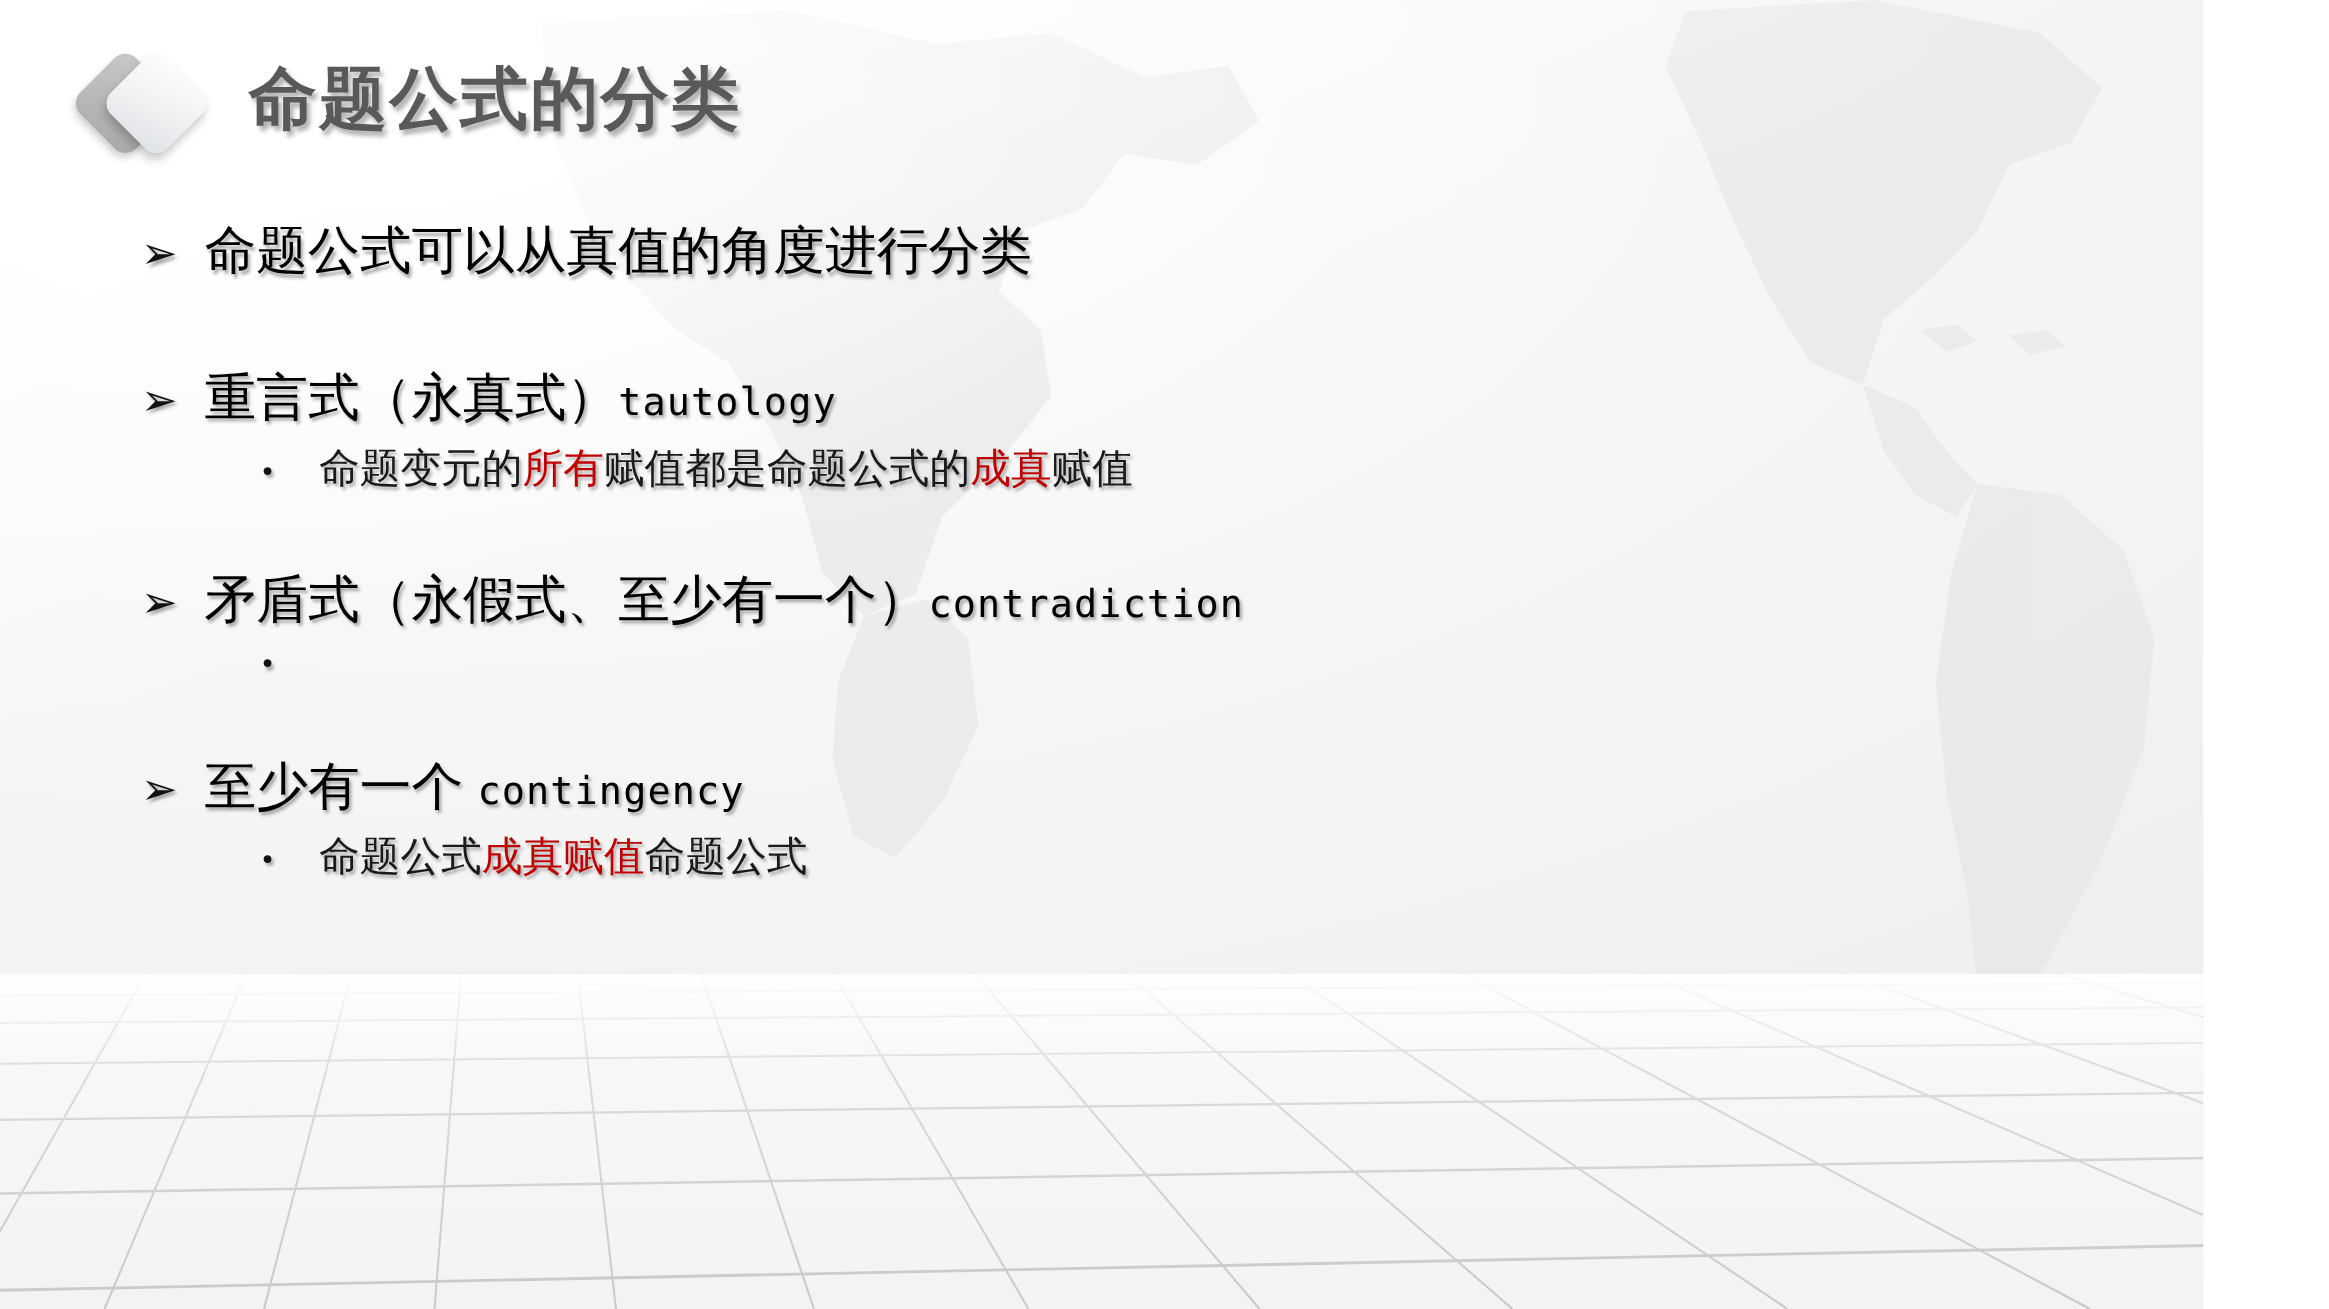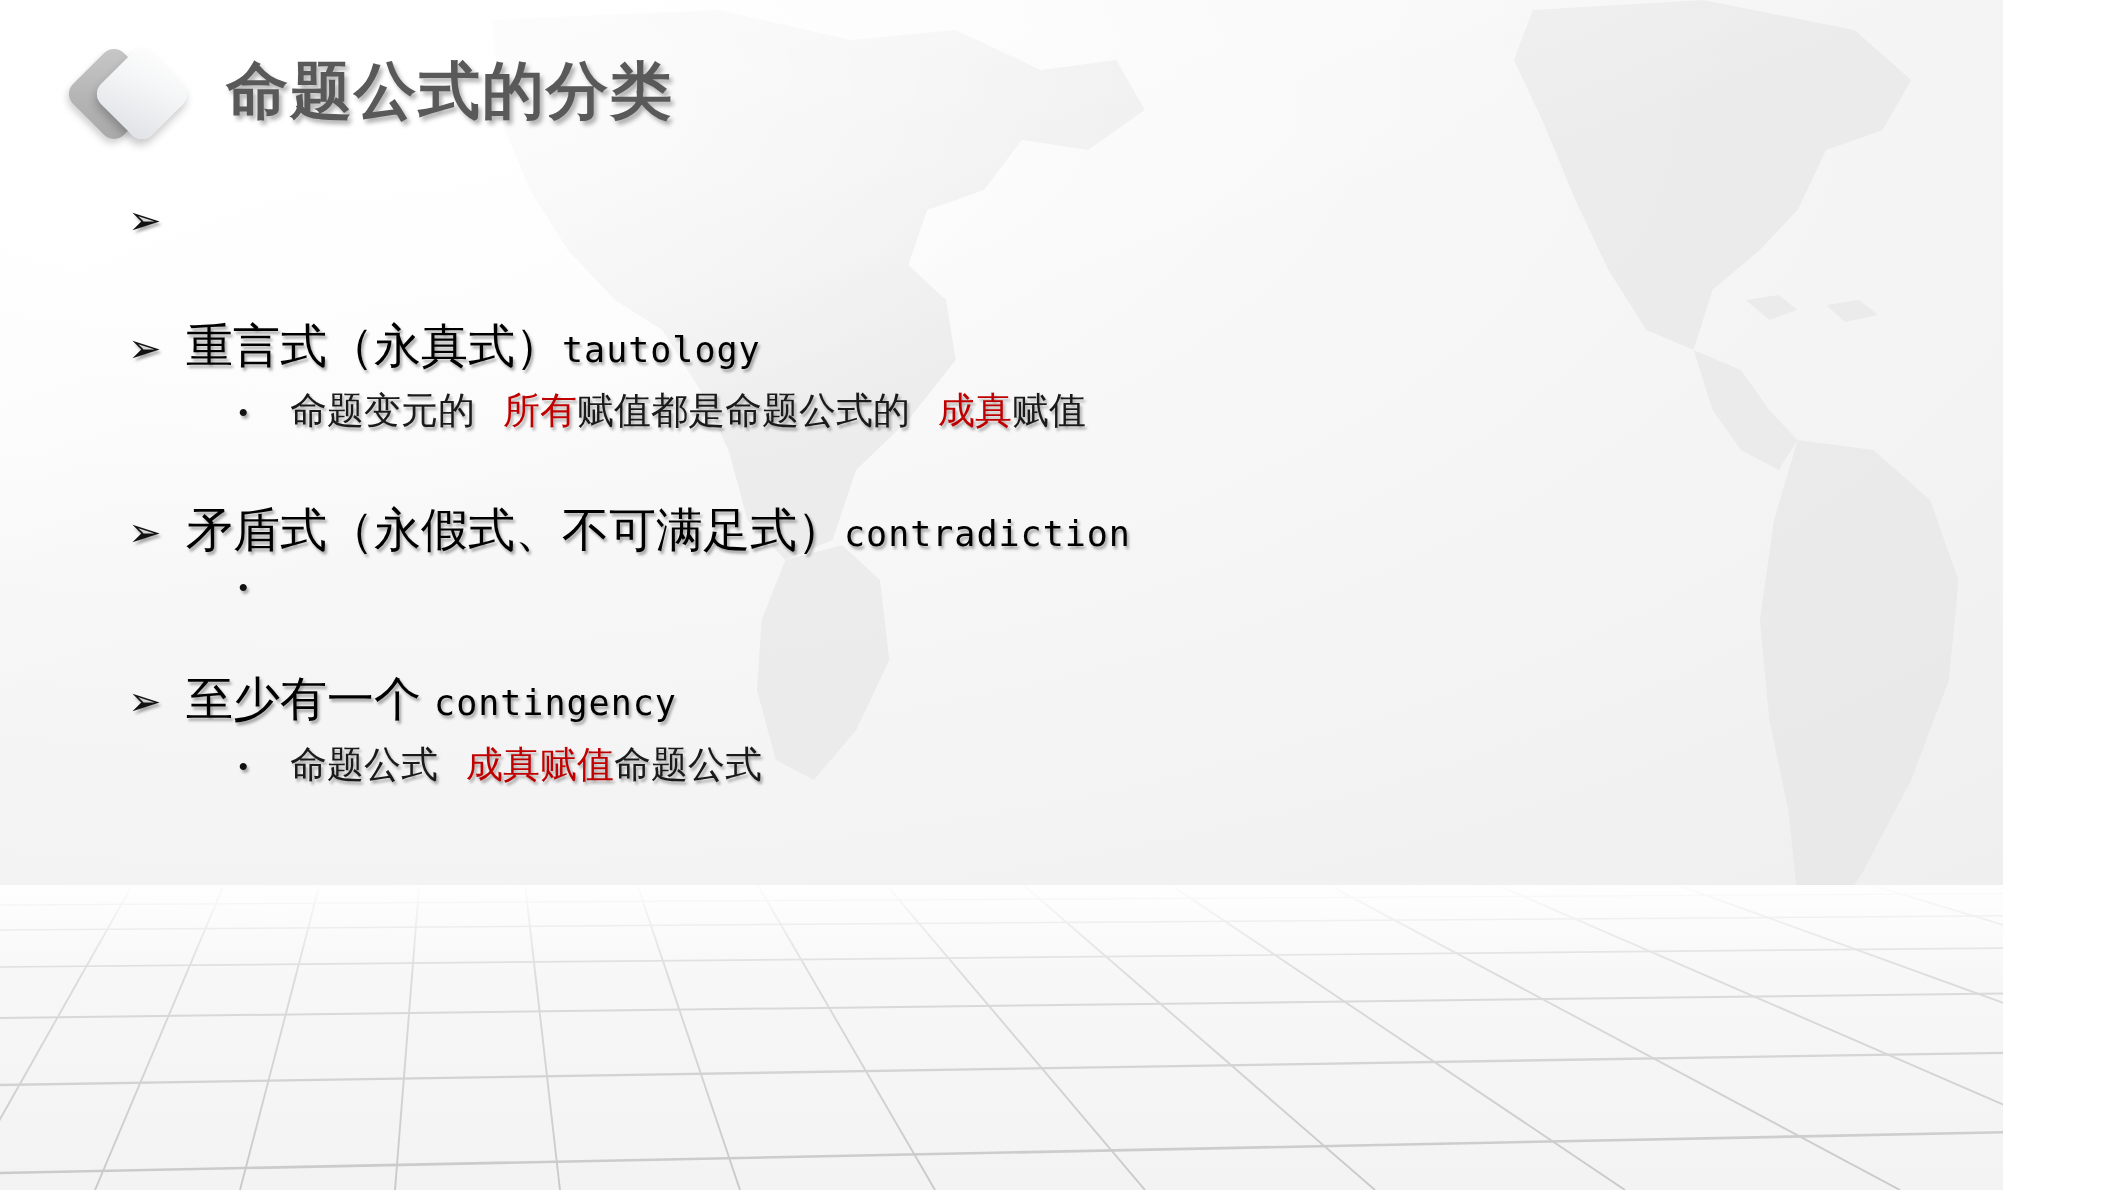--- a/index.html
+++ b/index.html
@@ -151,21 +151,21 @@
     font-family: "Liberation Serif", serif;
     line-height: 1.2;
   }
   .level2 .dot {
     flex: 0 0 auto;
     width: 52px;
     font-size: 30px;
     line-height: 1;
     color: #111;
   }
-  .hl { color: #c00000; padding-left: 28px; }
+  .hl { color: #c00000; }
 
   
   .gap-a { height: 78px; }
   .gap-b { height: 68px; }
   .gap-c { height: 68px; }
 </style>
 </head>
 <body>
 
 <div class="slide">
@@ -250,20 +250,21 @@
       <div class="dia front"></div>
     </div>
     <div class="title-text">命题公式的分类</div>
   </div>
 
   <div class="body">
 
     <div class="group">
       <div class="level1">
         <span class="arrow">➢</span>
+        <span class="l1text"><span class="cn">命题公式可以从真值的角度进行分类</span></span>
       </div>
     </div>
 
     <div class="gap-a"></div>
 
     <div class="group">
       <div class="level1">
         <span class="arrow">➢</span>
         <span class="l1text"><span class="cn">重言式（永真式）</span><span class="en">tautology</span></span>
       </div>
@@ -273,21 +274,21 @@
           <span>命题变元的</span><span class="hl">所有</span><span>赋值都是命题公式的</span><span class="hl">成真</span><span>赋值</span>
         </span>
       </div>
     </div>
 
     <div class="gap-b"></div>
 
     <div class="group">
       <div class="level1">
         <span class="arrow">➢</span>
-        <span class="l1text"><span class="cn">矛盾式（永假式、不可满足式）</span><span class="en">contradiction</span></span>
+        <span class="l1text"><span class="cn">矛盾式（永假式、至少有一个）</span><span class="en">contradiction</span></span>
       </div>
       <div class="level2">
         <span class="dot">•</span>
       </div>
     </div>
 
     <div class="gap-c"></div>
 
     <div class="group">
       <div class="level1">

